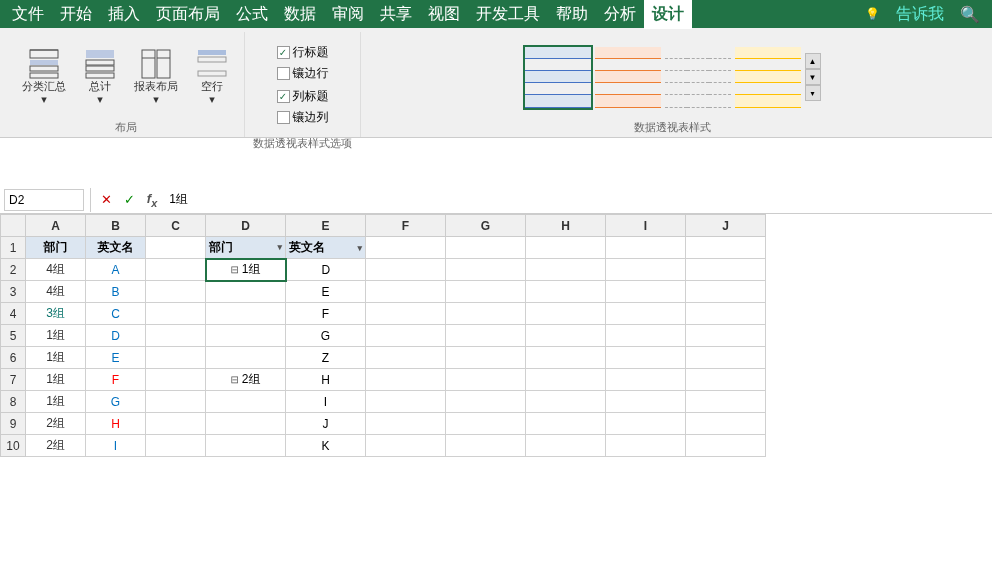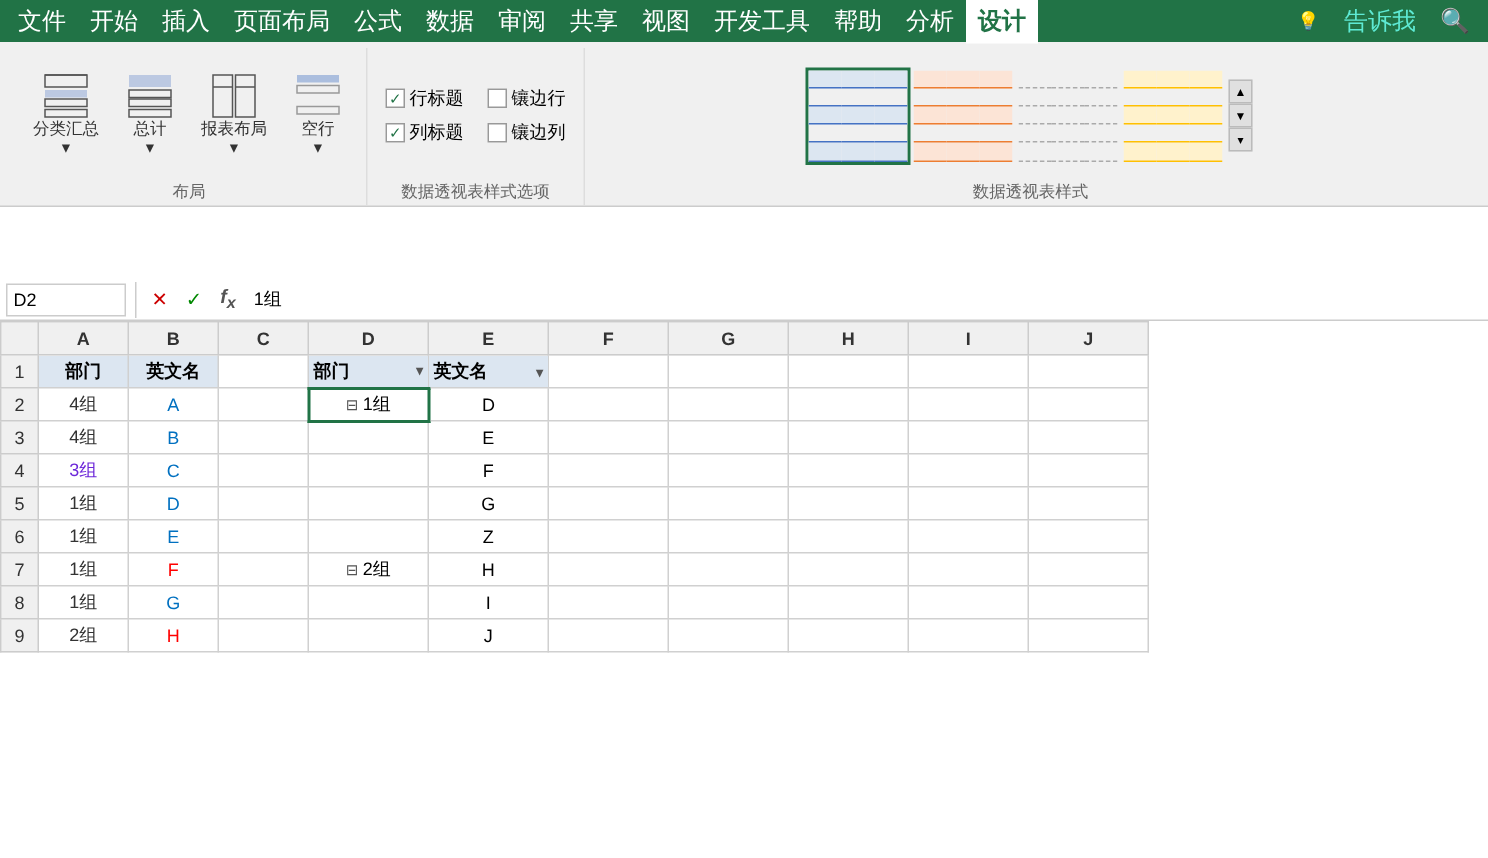--- a/index.html
+++ b/index.html
@@ -88,21 +88,22 @@
       font-size: 11px;
       color: #333;
       text-align: center;
       white-space: nowrap;
       line-height: 1.2;
     }
 
     .cb-row {
       display: flex;
       align-items: flex-end;
-      gap: 16px;
+      gap: 4px;
+      flex-direction: column;
     }
 
     .cb-item {
       display: flex;
       align-items: center;
       gap: 3px;
       cursor: pointer;
     }
 
     .cb-box {
@@ -631,21 +632,21 @@
           <td class="cell"></td>
           <td class="cell">E</td>
           <td class="cell"></td>
           <td class="cell"></td>
           <td class="cell"></td>
           <td class="cell"></td>
           <td class="cell"></td>
         </tr>
         <tr>
           <td class="row-header">4</td>
-          <td class="cell" style="color: #6d28d9;">3组</td>
+          <td class="cell" style="color: #0f766e;">3组</td>
           <td class="cell" style="color: rgb(0, 112, 192);">C</td>
           <td class="cell"></td>
           <td class="cell"></td>
           <td class="cell">F</td>
           <td class="cell"></td>
           <td class="cell"></td>
           <td class="cell"></td>
           <td class="cell"></td>
           <td class="cell"></td>
         </tr>
@@ -712,15 +713,28 @@
           <td class="cell" style="color: rgb(255, 0, 0);">H</td>
           <td class="cell"></td>
           <td class="cell"></td>
           <td class="cell">J</td>
           <td class="cell"></td>
           <td class="cell"></td>
           <td class="cell"></td>
           <td class="cell"></td>
           <td class="cell"></td>
         </tr>
+        <tr>
+          <td class="row-header">10</td>
+          <td class="cell" style="color: rgb(51, 51, 51);">2组</td>
+          <td class="cell" style="color: rgb(0, 112, 192);">I</td>
+          <td class="cell"></td>
+          <td class="cell"></td>
+          <td class="cell">K</td>
+          <td class="cell"></td>
+          <td class="cell"></td>
+          <td class="cell"></td>
+          <td class="cell"></td>
+          <td class="cell"></td>
+        </tr>
       </tbody>
   </table>
 </div>
 
 </body></html>

